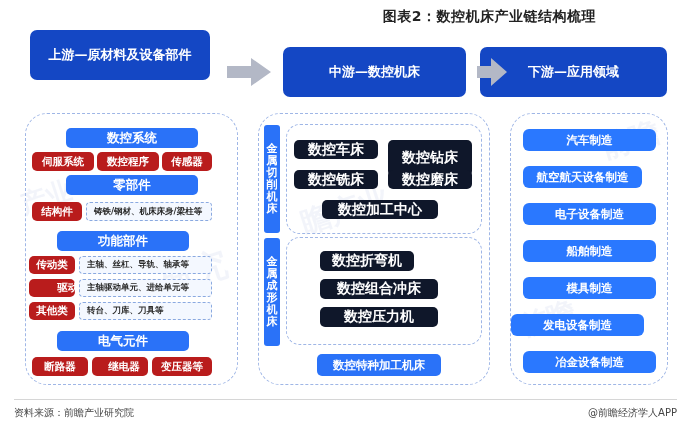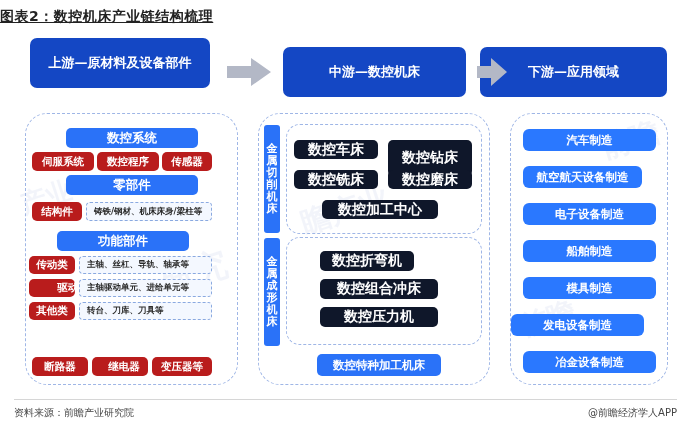--- a/index.html
+++ b/index.html
@@ -18,39 +18,38 @@
     color:rgba(120,150,210,0.13);
     font-weight:bold;
     pointer-events:none;
     white-space:nowrap;
     user-select:none;
   }
 
   
   .title{
     position:absolute;left:0;top:8px;width:596px;
-    text-align:left;
+    text-align:right;
     font-size:14px;font-weight:bold;color:#222;
     letter-spacing:.5px;
-    text-decoration:underline;
   }
 
   
   .hdr{
     position:absolute;
     background:#1447c4;
     color:#fff;
     border-radius:7px;
     display:flex;align-items:center;justify-content:center;
     text-align:center;
     font-weight:bold;font-size:13px;
     line-height:1.35;
     box-sizing:border-box;
   }
-  #hdr-up{left:30px;top:38px;width:180px;height:50px;padding:0 6px;}
+  #hdr-up{left:30px;top:30px;width:180px;height:50px;padding:0 6px;}
   #hdr-mid{left:283px;top:47px;width:183px;height:50px;}
   #hdr-down{left:480px;top:47px;width:187px;height:50px;}
 
   
   .arrow{position:absolute;}
   .arrow svg{display:block;}
 
   
   .panel{
     position:absolute;
@@ -176,20 +175,21 @@
 
   <div class="pill sub" style="left:29px;top:256px;width:46px;height:18px;">传动类</div>
   <div class="detail" style="left:79px;top:256px;width:133px;height:18px;">主轴、丝杠、导轨、轴承等</div>
 
   <div class="pill sub" style="left:29px;top:279px;width:46px;height:18px;padding-left:42px;">驱动类</div>
   <div class="detail" style="left:79px;top:279px;width:133px;height:18px;">主轴驱动单元、进给单元等</div>
 
   <div class="pill sub" style="left:29px;top:302px;width:46px;height:18px;">其他类</div>
   <div class="detail" style="left:79px;top:302px;width:133px;height:18px;">转台、刀库、刀具等</div>
 
+  <div class="pill major" style="left:57px;top:331px;width:132px;height:20px;">电气元件</div>
 
   <div class="pill sub" style="left:32px;top:357px;width:56px;height:19px;">断路器</div>
   <div class="pill sub" style="left:92px;top:357px;width:56px;height:19px;padding-left:8px;">继电器</div>
   <div class="pill sub" style="left:152px;top:357px;width:60px;height:19px;">变压器等</div>
 
   <div class="panel" id="panel-mid"></div>
 
   <div class="vlabel" style="left:264px;top:125px;width:16px;height:108px;">
     <span>金</span>
     <span>属</span>

